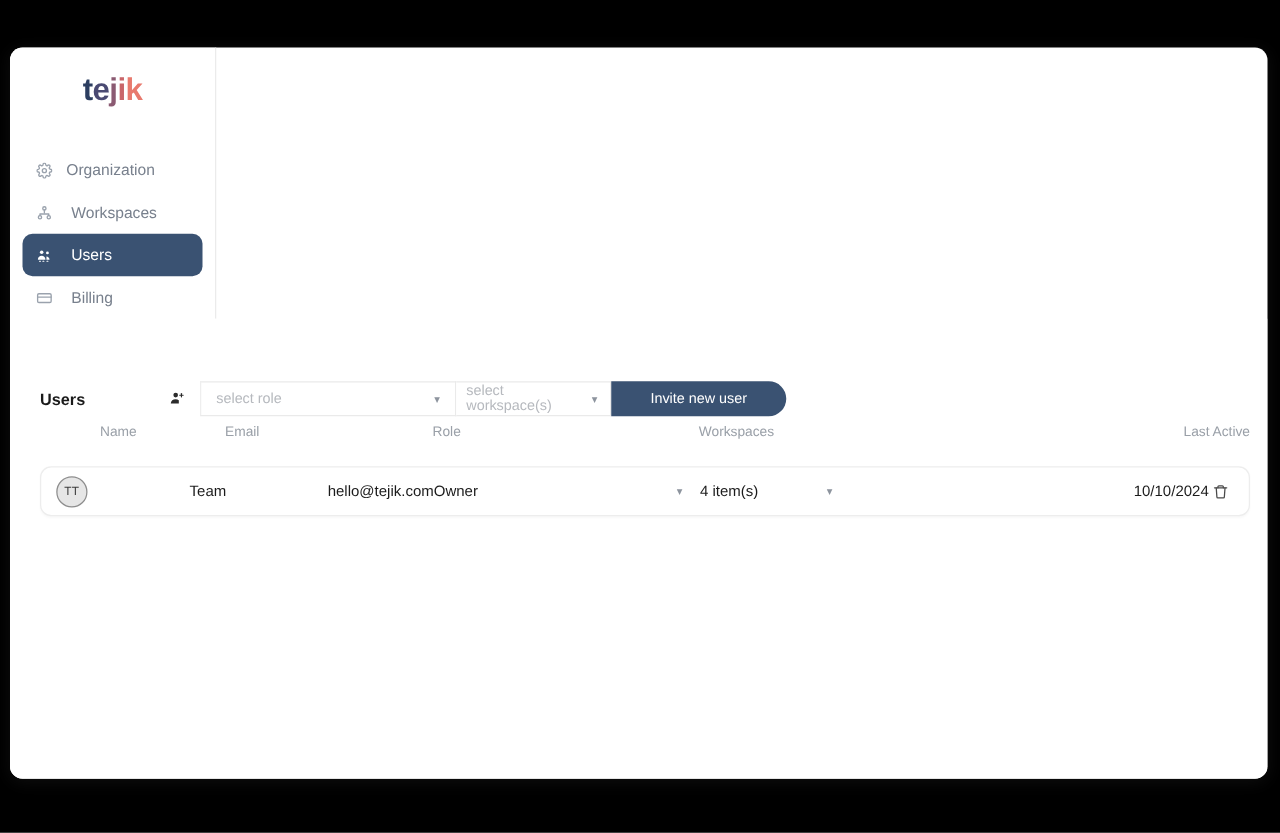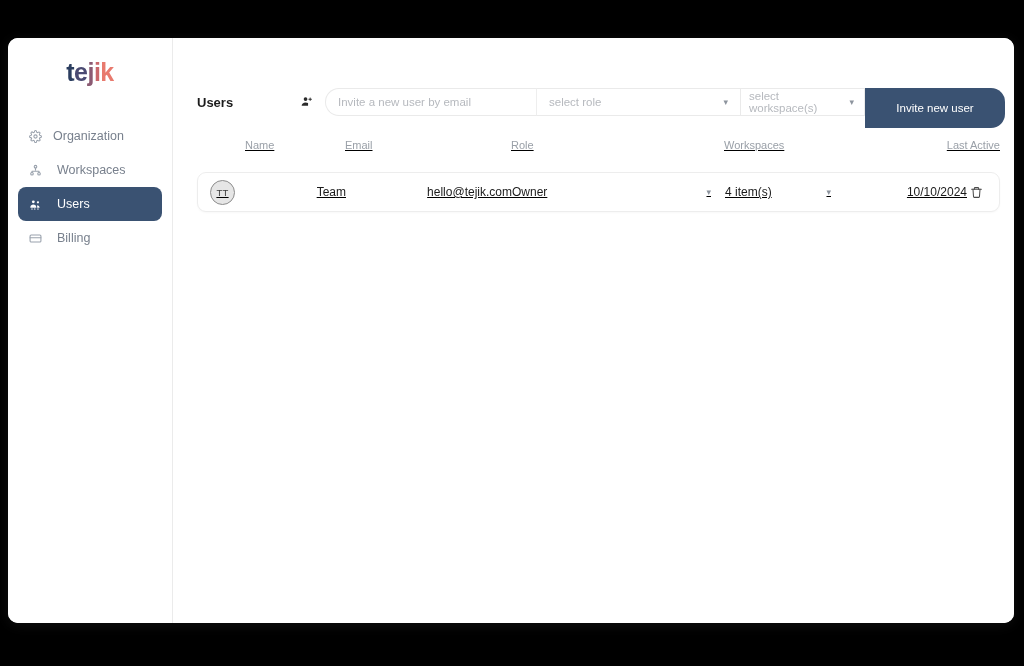--- a/index.html
+++ b/index.html
@@ -18,20 +18,21 @@
     position: absolute;
     left: 8px;
     top: 38px;
     width: 1006px;
     height: 585px;
     background: #ffffff;
     border-radius: 10px;
     display: flex;
     overflow: hidden;
     box-shadow: 0 2px 14px rgba(255,255,255,0.06);
+    flex-direction: column;
   }
 
   
   #sidebar {
     width: 165px;
     flex: 0 0 165px;
     background: #ffffff;
     border-right: 1px solid #ebebeb;
     position: relative;
   }
@@ -159,41 +160,40 @@
     padding: 0 10px 0 8px;
   }
   .chev {
     color: #8d949e;
     font-size: 9px;
     margin-left: 6px;
     line-height: 1;
   }
   #invite-btn {
     flex: 0 0 140px;
-    height: 40px;
+    height: 28px;
     background: #3a5272;
     color: #ffffff;
     border: none;
     border-radius: 0 14px 14px 0;
     font-size: 11.5px;
     font-family: "Liberation Sans", sans-serif;
     cursor: pointer;
     display: flex;
     align-items: center;
     justify-content: center;
     margin-right: 0;
   }
 
   
   #table-wrap {
     position: absolute;
     left: 24px;
     right: 14px;
-    top: 96px;
-    text-decoration: underline;
+    top: 80px;
   }
   #table-head {
     display: flex;
     align-items: center;
     height: 22px;
     font-size: 11px;
     color: #9aa0a8;
     padding-left: 48px;
   }
   .th-name      { flex: 0 0 100px; }
@@ -313,21 +313,20 @@
       <div id="invite-user-icon">
         <svg width="14" height="14" viewBox="0 0 24 24" fill="currentColor">
             <circle cx="9.5" cy="7" r="3.2"></circle>
             <path d="M2.8 18.4c0-3.4 3-5.6 6.7-5.6 1.6 0 3.1.4 4.3 1.1v4.5z"></path>
             <rect x="16.6" y="4.2" width="1.6" height="6" rx="0.6"></rect>
             <rect x="14.4" y="6.4" width="6" height="1.6" rx="0.6"></rect>
           </svg>
       </div>
 
       <div id="invite-controls">
-        <input id="email-input" class="ctl" type="text" placeholder="Invite a new user by email" style="">
 
         <div id="role-select" class="ctl">
           <span>select role</span>
           <span class="chev">▾</span>
         </div>
 
         <div id="workspace-select" class="ctl">
           <span>select workspace(s)</span>
           <span class="chev">▾</span>
         </div>

